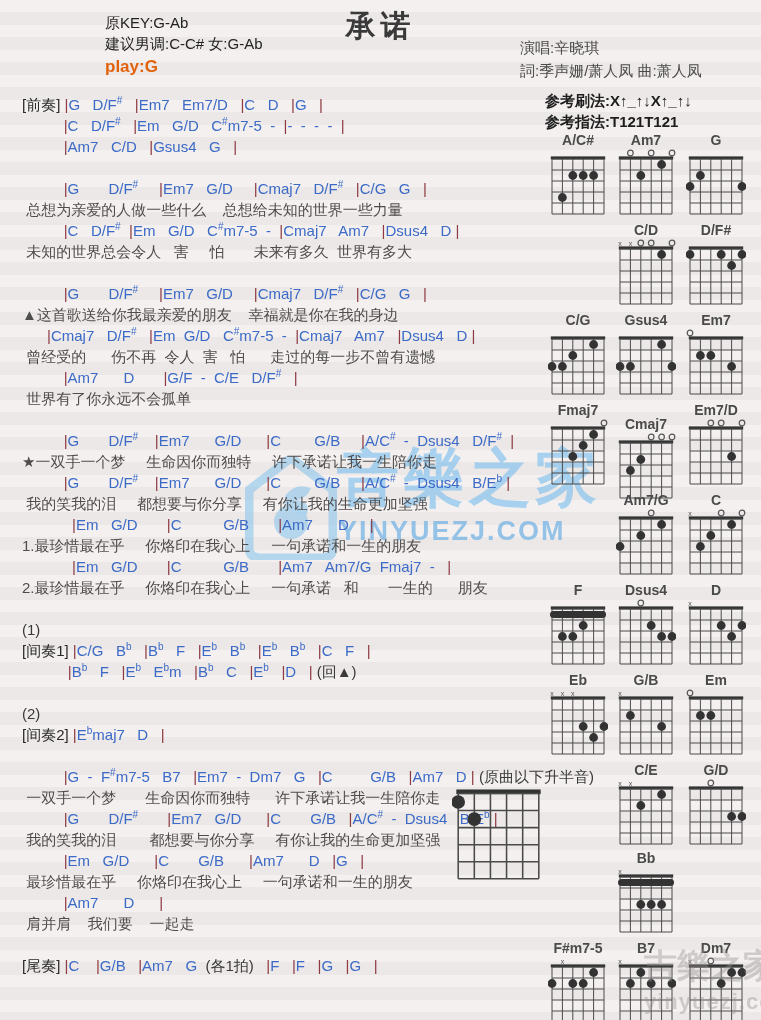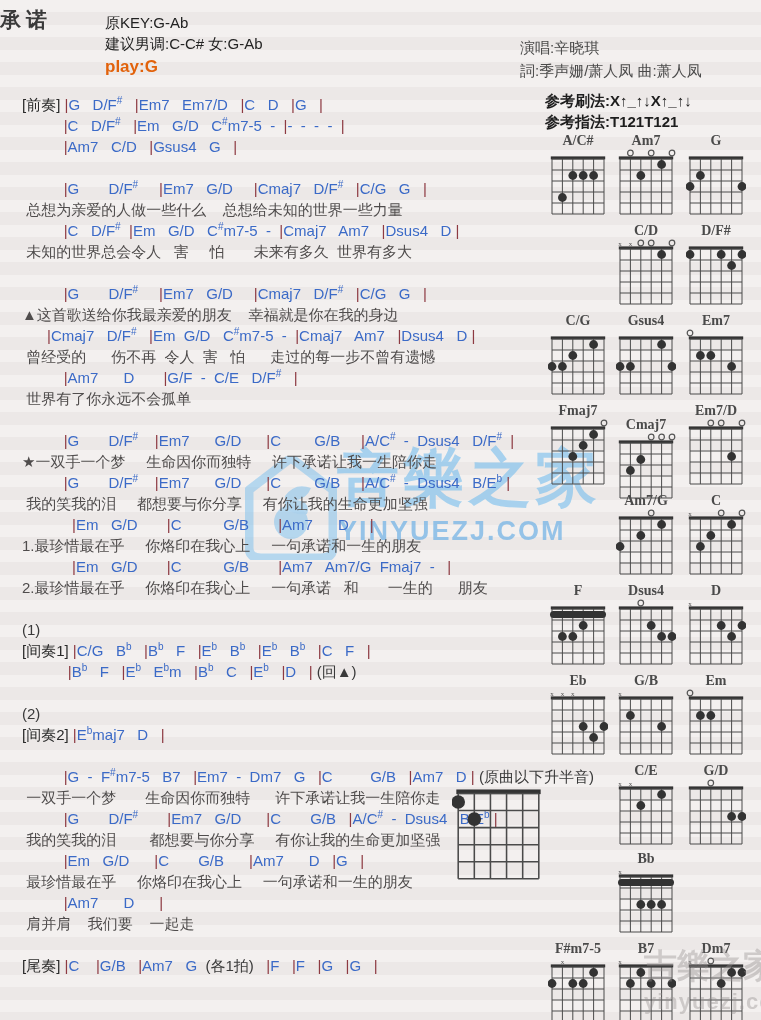--- a/index.html
+++ b/index.html
@@ -2,37 +2,37 @@
 <html><head>
 <meta charset="utf-8">
 <style>
   html,body{margin:0;padding:0;}
   body{font-family:"Liberation Sans","DejaVu Sans",sans-serif;background:#e9e5e4;}
   .page{position:relative;width:761px;height:1020px;overflow:hidden;
     background:repeating-linear-gradient(180deg,#f3f0ef 0px,#f3f0ef 12px,#ece8e7 12px,#ece8e7 25px);}
   
   .keyinfo{position:absolute;left:105px;top:12px;font-size:15px;color:#222;line-height:21px;}
   .keyinfo .play{color:#e2620b;font-size:17px;font-weight:bold;margin-top:2px;}
-  .title{position:absolute;left:0;right:0;top:6px;text-align:left;font-size:21px;font-weight:bold;color:#3a3a3a;letter-spacing:5px;}
+  .title{position:absolute;left:0;right:0;top:6px;text-align:center;font-size:30px;font-weight:bold;color:#3a3a3a;letter-spacing:5px;}
   .credits{position:absolute;left:520px;top:36px;font-size:15px;color:#4a4a4a;line-height:23px;}
   .ref{position:absolute;left:545px;top:90px;font-size:15px;font-weight:bold;color:#1d1d1d;line-height:21px;}
   
   .song{position:absolute;left:22px;top:94px;width:530px;font-size:15px;white-space:pre;}
   .line{height:21px;line-height:21px;}
   .gapline{height:21px;}
   .chordline{color:#3b6ac7;}
   .chordline .bar{color:#8d3a42;}
   .chordline .lbl{color:#2a2a2a;}
   .chordline .note{color:#3a3a3a;}
   .lyricline{color:#4f4c4c;}
   .labelline{color:#3a3a3a;}
   sup{font-size:10px;line-height:0;vertical-align:super;}
   
   .diagrams{position:absolute;left:540px;top:0;width:221px;height:1020px;}
-  .diag{position:absolute;width:66px;text-align:center;font-family:Liberation Serif, serif;}
+  .diag{position:absolute;width:66px;text-align:center;}
   .diag .dname{font-size:14px;font-weight:bold;color:#4a4a4a;height:17px;line-height:17px;}
   .floating{position:absolute;left:452px;top:778px;transform:scale(1.55);transform-origin:top left;}
   
   .wm-center{position:absolute;left:245px;top:438px;width:340px;pointer-events:none;}
   .wm-logo{position:absolute;left:0;top:18px;opacity:.55;}
   .wm-cjk{position:absolute;left:92px;top:-2px;font-size:62px;font-weight:bold;color:rgba(120,190,238,.62);letter-spacing:4px;white-space:nowrap;}
   .wm-url{position:absolute;left:94px;top:78px;font-size:27px;font-weight:bold;color:rgba(118,180,230,.75);letter-spacing:2px;white-space:nowrap;}
   .wm-corner{position:absolute;left:596px;top:944px;text-align:left;pointer-events:none;margin-left:48px;}
   .wm-corner .c1{font-size:33px;font-weight:bold;color:rgba(150,145,145,.40);white-space:nowrap;}
   .wm-corner .c2{font-size:22px;font-weight:bold;color:rgba(150,145,145,.40);letter-spacing:1px;white-space:nowrap;}

